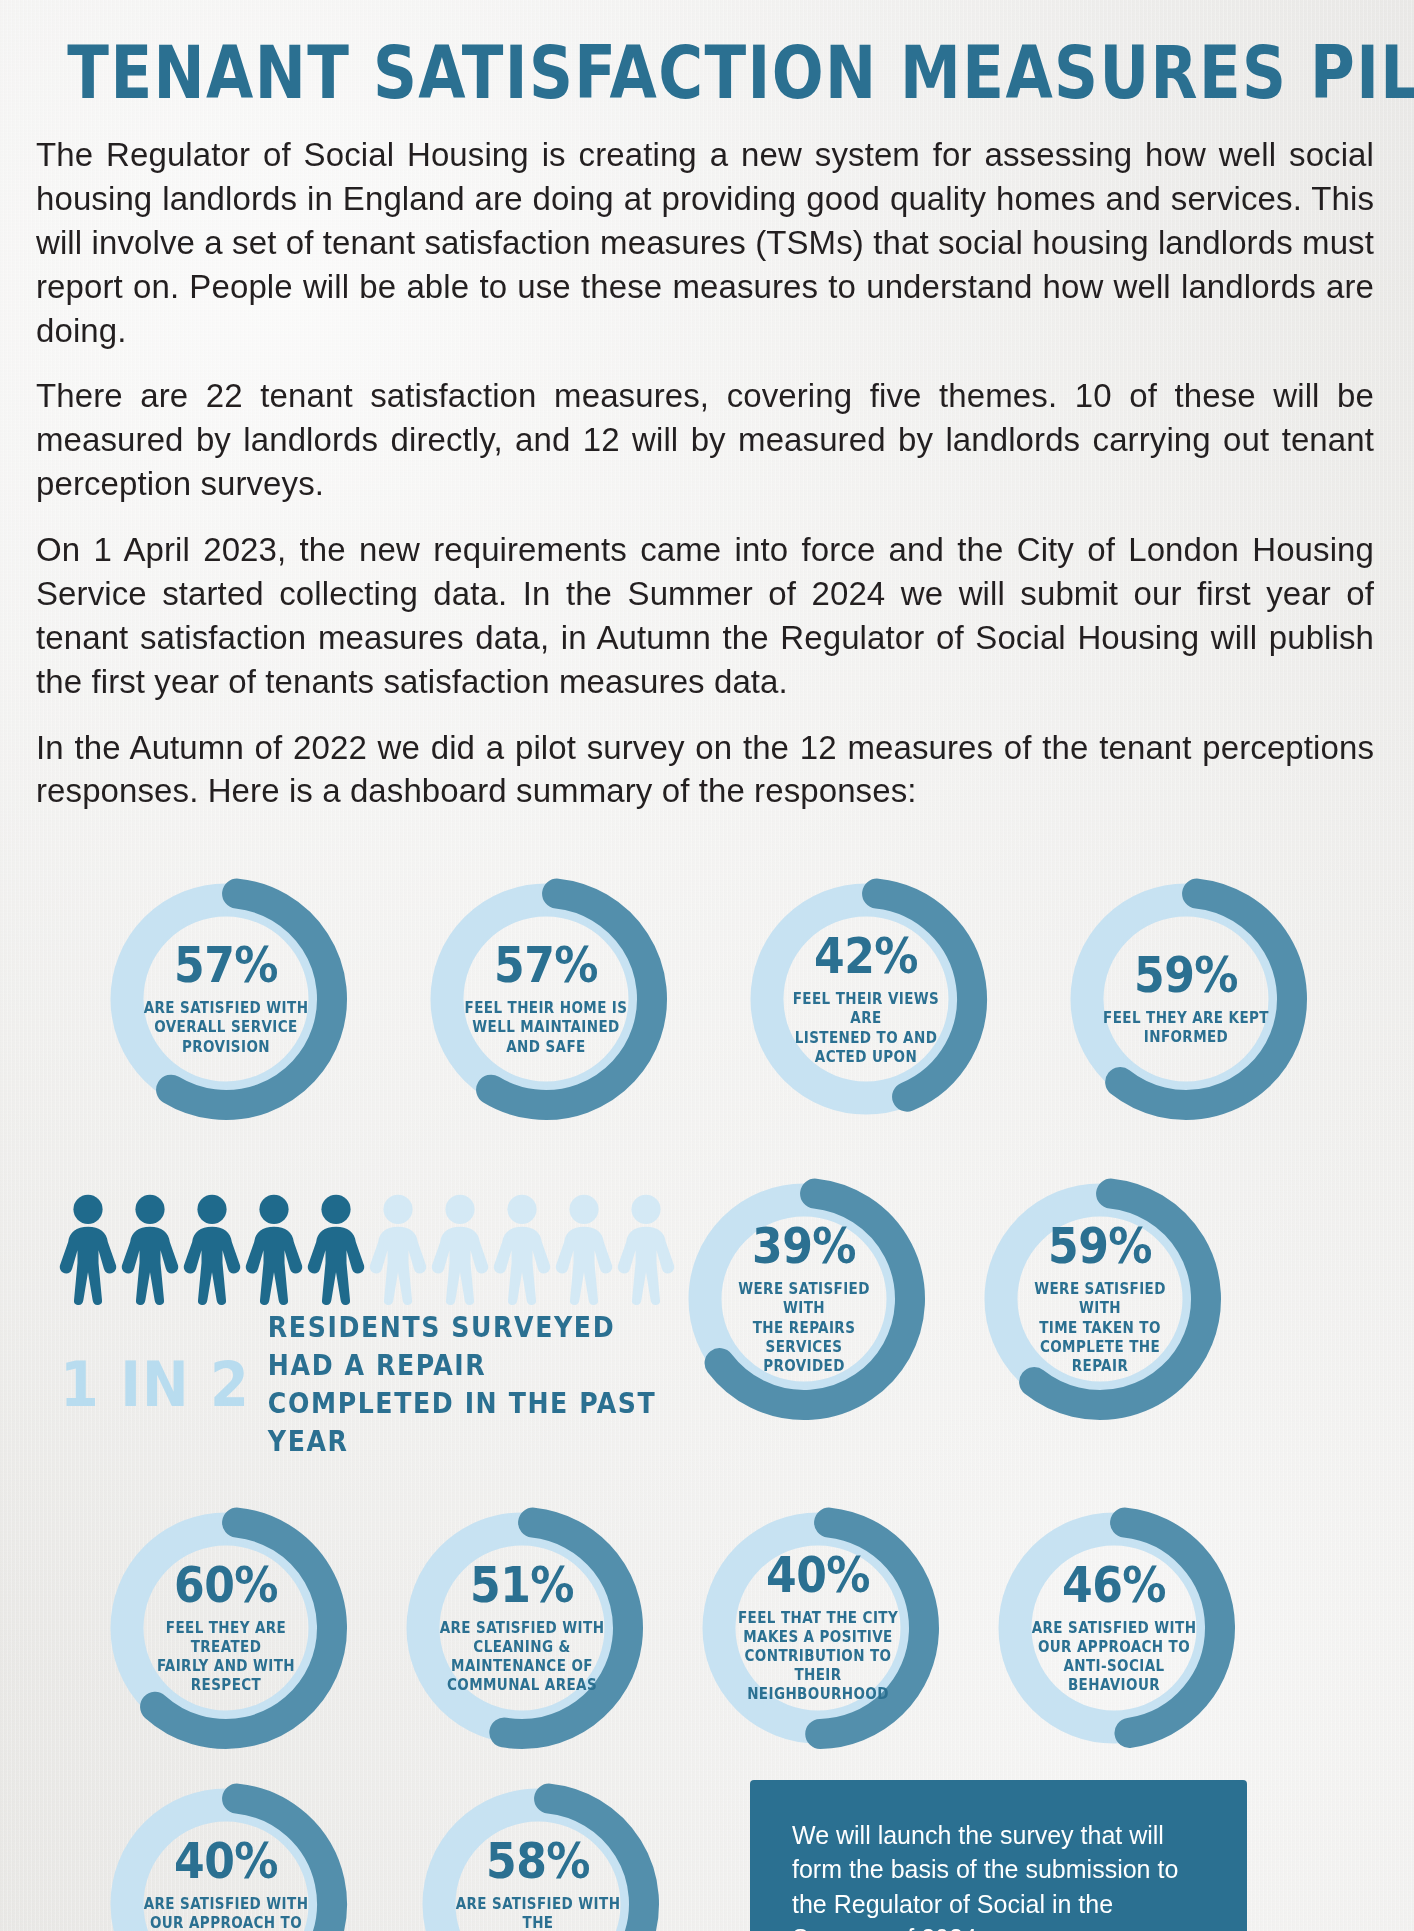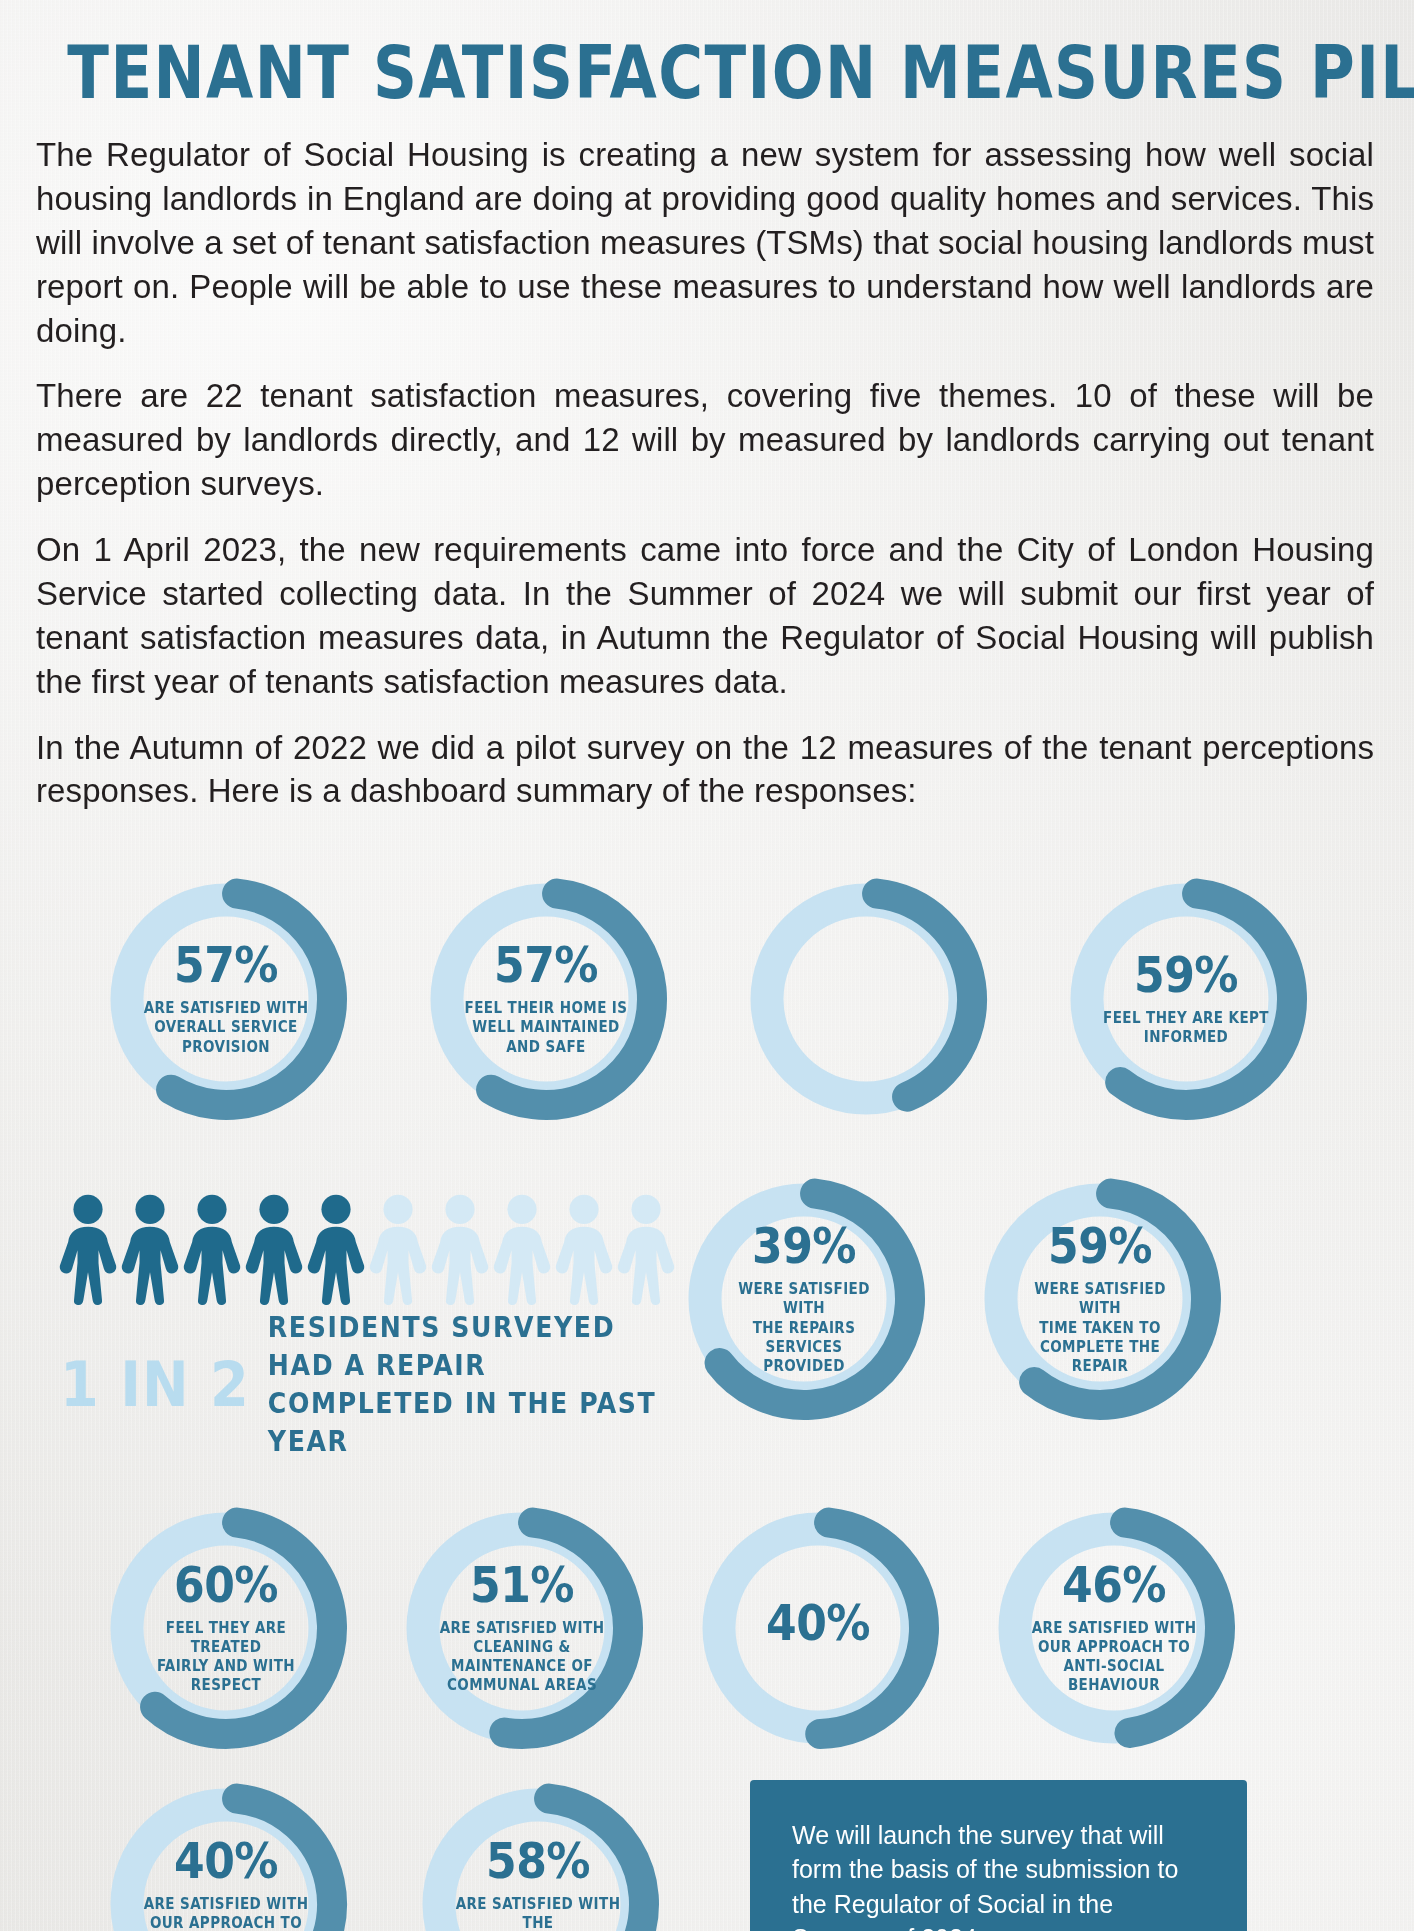--- a/index.html
+++ b/index.html
@@ -206,20 +206,26 @@
           <div class="donut-label">FEEL THEIR HOME IS
 WELL MAINTAINED
 AND SAFE</div>
         </div>
       </div>
     <div class="donut">
         <svg viewBox="0 0 248 248">
           <circle cx="124" cy="124" r="99" fill="none" stroke="#c7e2f2" stroke-width="33"></circle>
           <path d="M 135.08001710637126 18.58067909096303 A 106 106 0 0 1 165.07665216392292 221.71749406838106" fill="none" stroke="#538fac" stroke-width="30" stroke-linecap="round"></path>
         </svg>
+        <div class="donut-center">
+          <div class="donut-value">42%</div>
+          <div class="donut-label">FEEL THEIR VIEWS ARE
+LISTENED TO AND
+ACTED UPON</div>
+        </div>
       </div>
     <div class="donut">
         <svg viewBox="0 0 248 248">
           <circle cx="124" cy="124" r="99" fill="none" stroke="#c7e2f2" stroke-width="33"></circle>
           <path d="M 135.08001710637126 18.58067909096303 A 106 106 0 1 1 58.15833529049914 207.07150647653904" fill="none" stroke="#538fac" stroke-width="30" stroke-linecap="round"></path>
         </svg>
         <div class="donut-center">
           <div class="donut-value">59%</div>
           <div class="donut-label">FEEL THEY ARE KEPT
 INFORMED</div>
@@ -346,20 +352,24 @@
 COMMUNAL AREAS</div>
         </div>
       </div>
     <div class="donut">
         <svg viewBox="0 0 248 248">
           <circle cx="124" cy="124" r="99" fill="none" stroke="#c7e2f2" stroke-width="33"></circle>
           <path d="M 135.08001710637126 18.58067909096303 A 106 106 0 0 1 126.2198965076359 229.97675244833363" fill="none" stroke="#538fac" stroke-width="30" stroke-linecap="round"></path>
         </svg>
         <div class="donut-center">
           <div class="donut-value">40%</div>
+          <div class="donut-label">FEEL THAT THE CITY
+MAKES A POSITIVE
+CONTRIBUTION TO THEIR
+NEIGHBOURHOOD</div>
         </div>
       </div>
     <div class="donut">
         <svg viewBox="0 0 248 248">
           <circle cx="124" cy="124" r="99" fill="none" stroke="#c7e2f2" stroke-width="33"></circle>
           <path d="M 135.08001710637126 18.58067909096303 A 106 106 0 0 1 139.48480102761565 228.86286729407675" fill="none" stroke="#538fac" stroke-width="30" stroke-linecap="round"></path>
         </svg>
         <div class="donut-center">
           <div class="donut-value">46%</div>
           <div class="donut-label">ARE SATISFIED WITH

